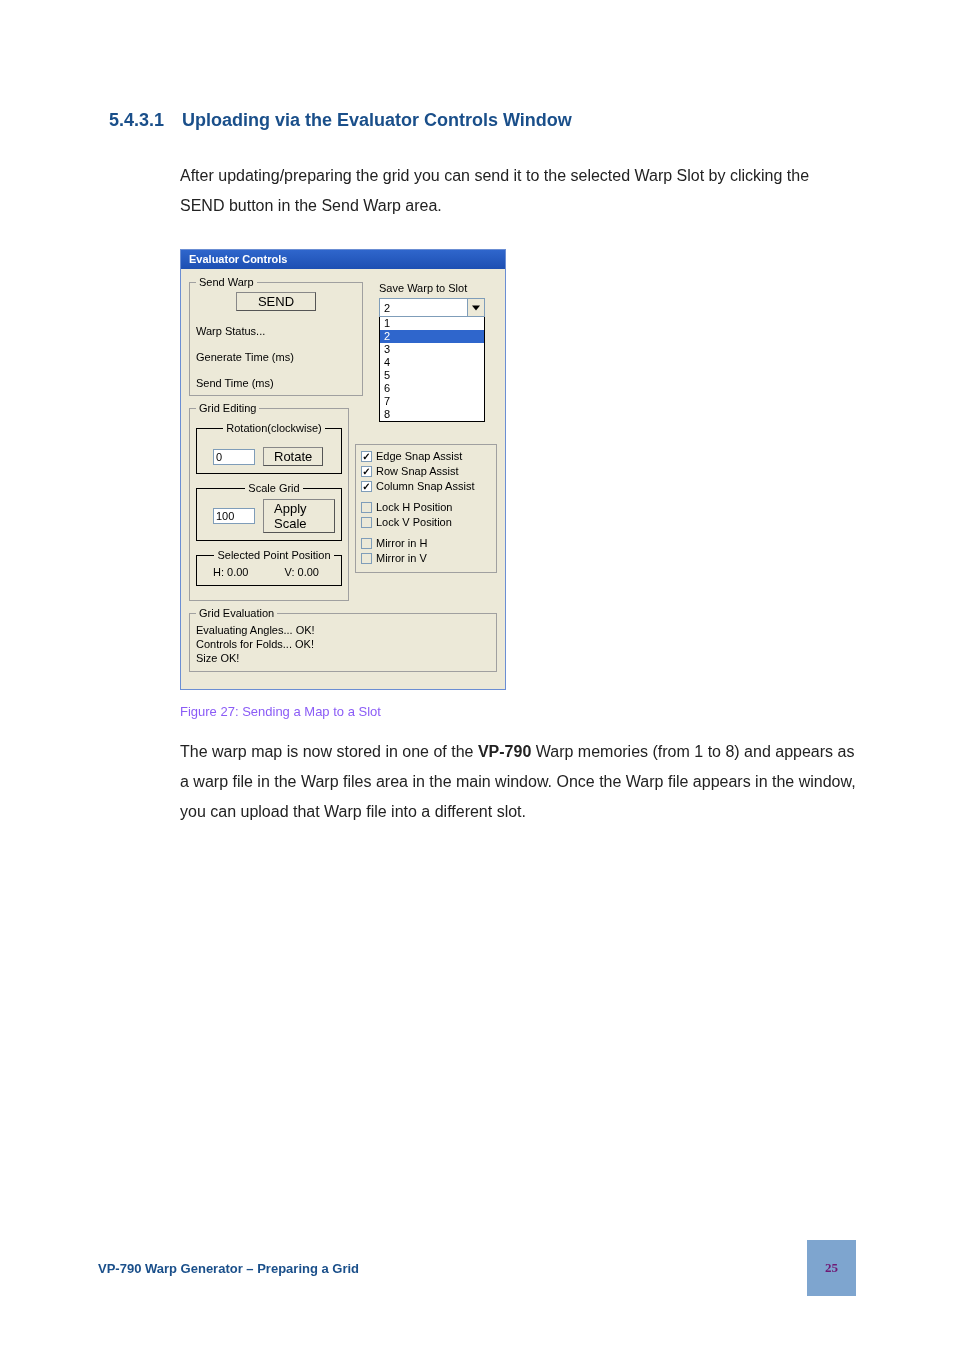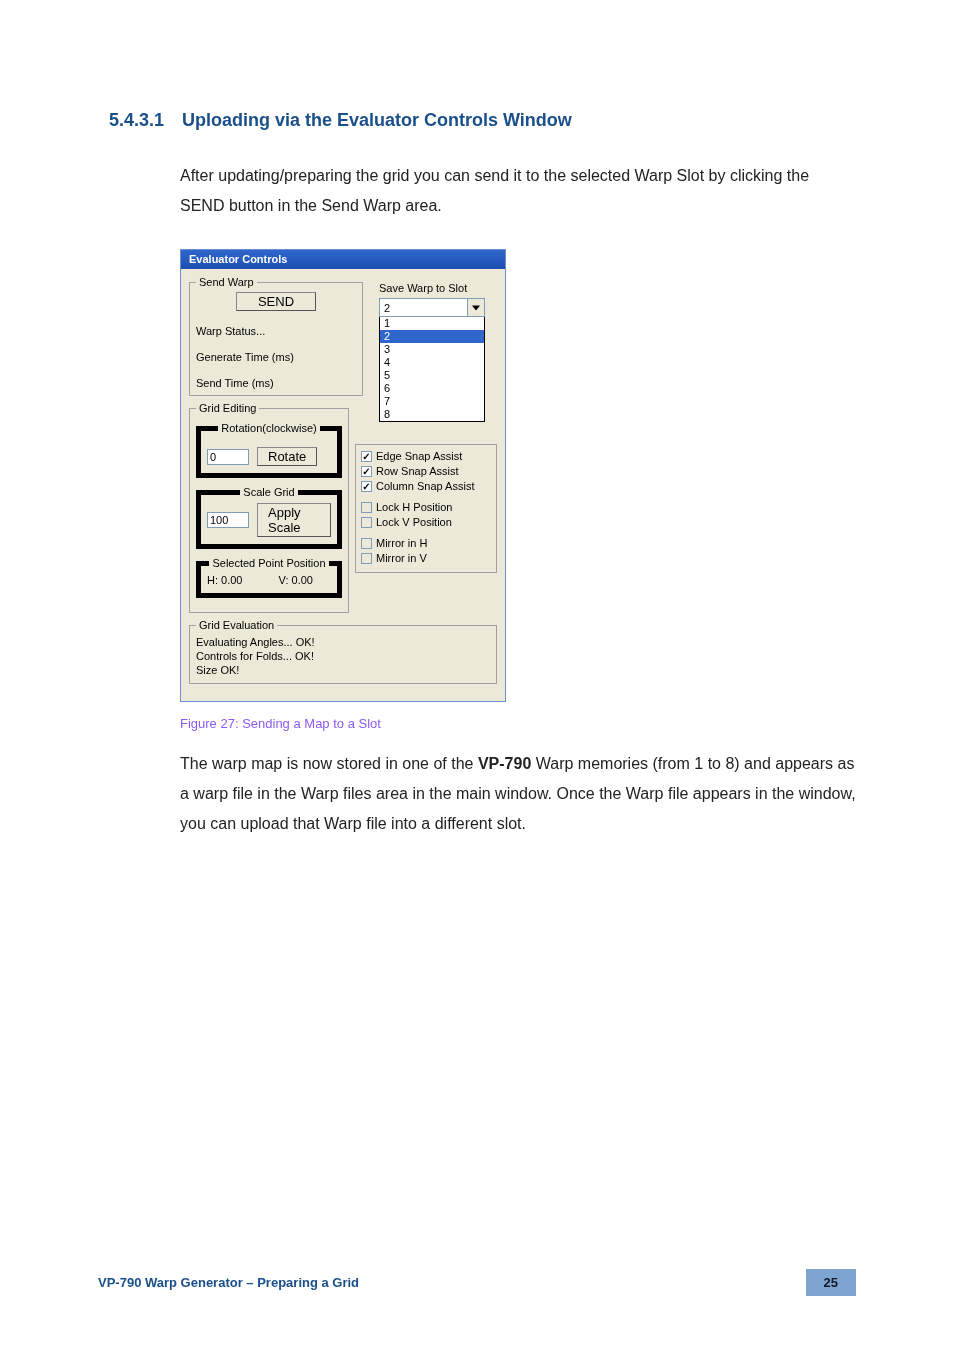--- a/index.html
+++ b/index.html
@@ -66,23 +66,23 @@
     margin: 0 0 6px 0;
     padding: 4px 6px 6px 6px;
     position: relative;
   }
   fieldset.group > legend {
     font-size: 11px;
     padding: 0 3px;
     color: #000;
   }
   fieldset.subgroup {
-    border: 5px solid #000000;
+    border: 1px solid #000000;
     margin: 4px 0 8px 0;
-    padding: 5px 6px 7px 6px;
+    padding: 5px 6px 7px 16px;
   }
   fieldset.subgroup > legend {
     font-size: 11px;
     padding: 0 3px;
     text-align: center;
   }
   .row-cols { display: flex; gap: 6px; }
   .col-left { flex: 0 0 160px; }
   .col-right { flex: 1; }
 
@@ -196,23 +196,24 @@
     bottom: 58px;
     width: 758px;
     display: flex;
     justify-content: space-between;
     align-items: center;
     font-size: 13px;
   }
   .footer-left { color: #1a4f8a; font-weight: bold; }
   .footer-right {
     background: #7ea5cf;
-    color: #0f172a;
+    color: #701a75;
     font-weight: bold;
-    padding: 6px 18px;
+    padding: 20px 18px;
+    font-family: Liberation Serif, serif;
   }
 </style>
 </head>
 <body>
 
 <div class="page">
 
   <div class="heading-row">
     <span class="heading-num">5.4.3.1</span>
     <span>Uploading via the Evaluator Controls Window</span>

